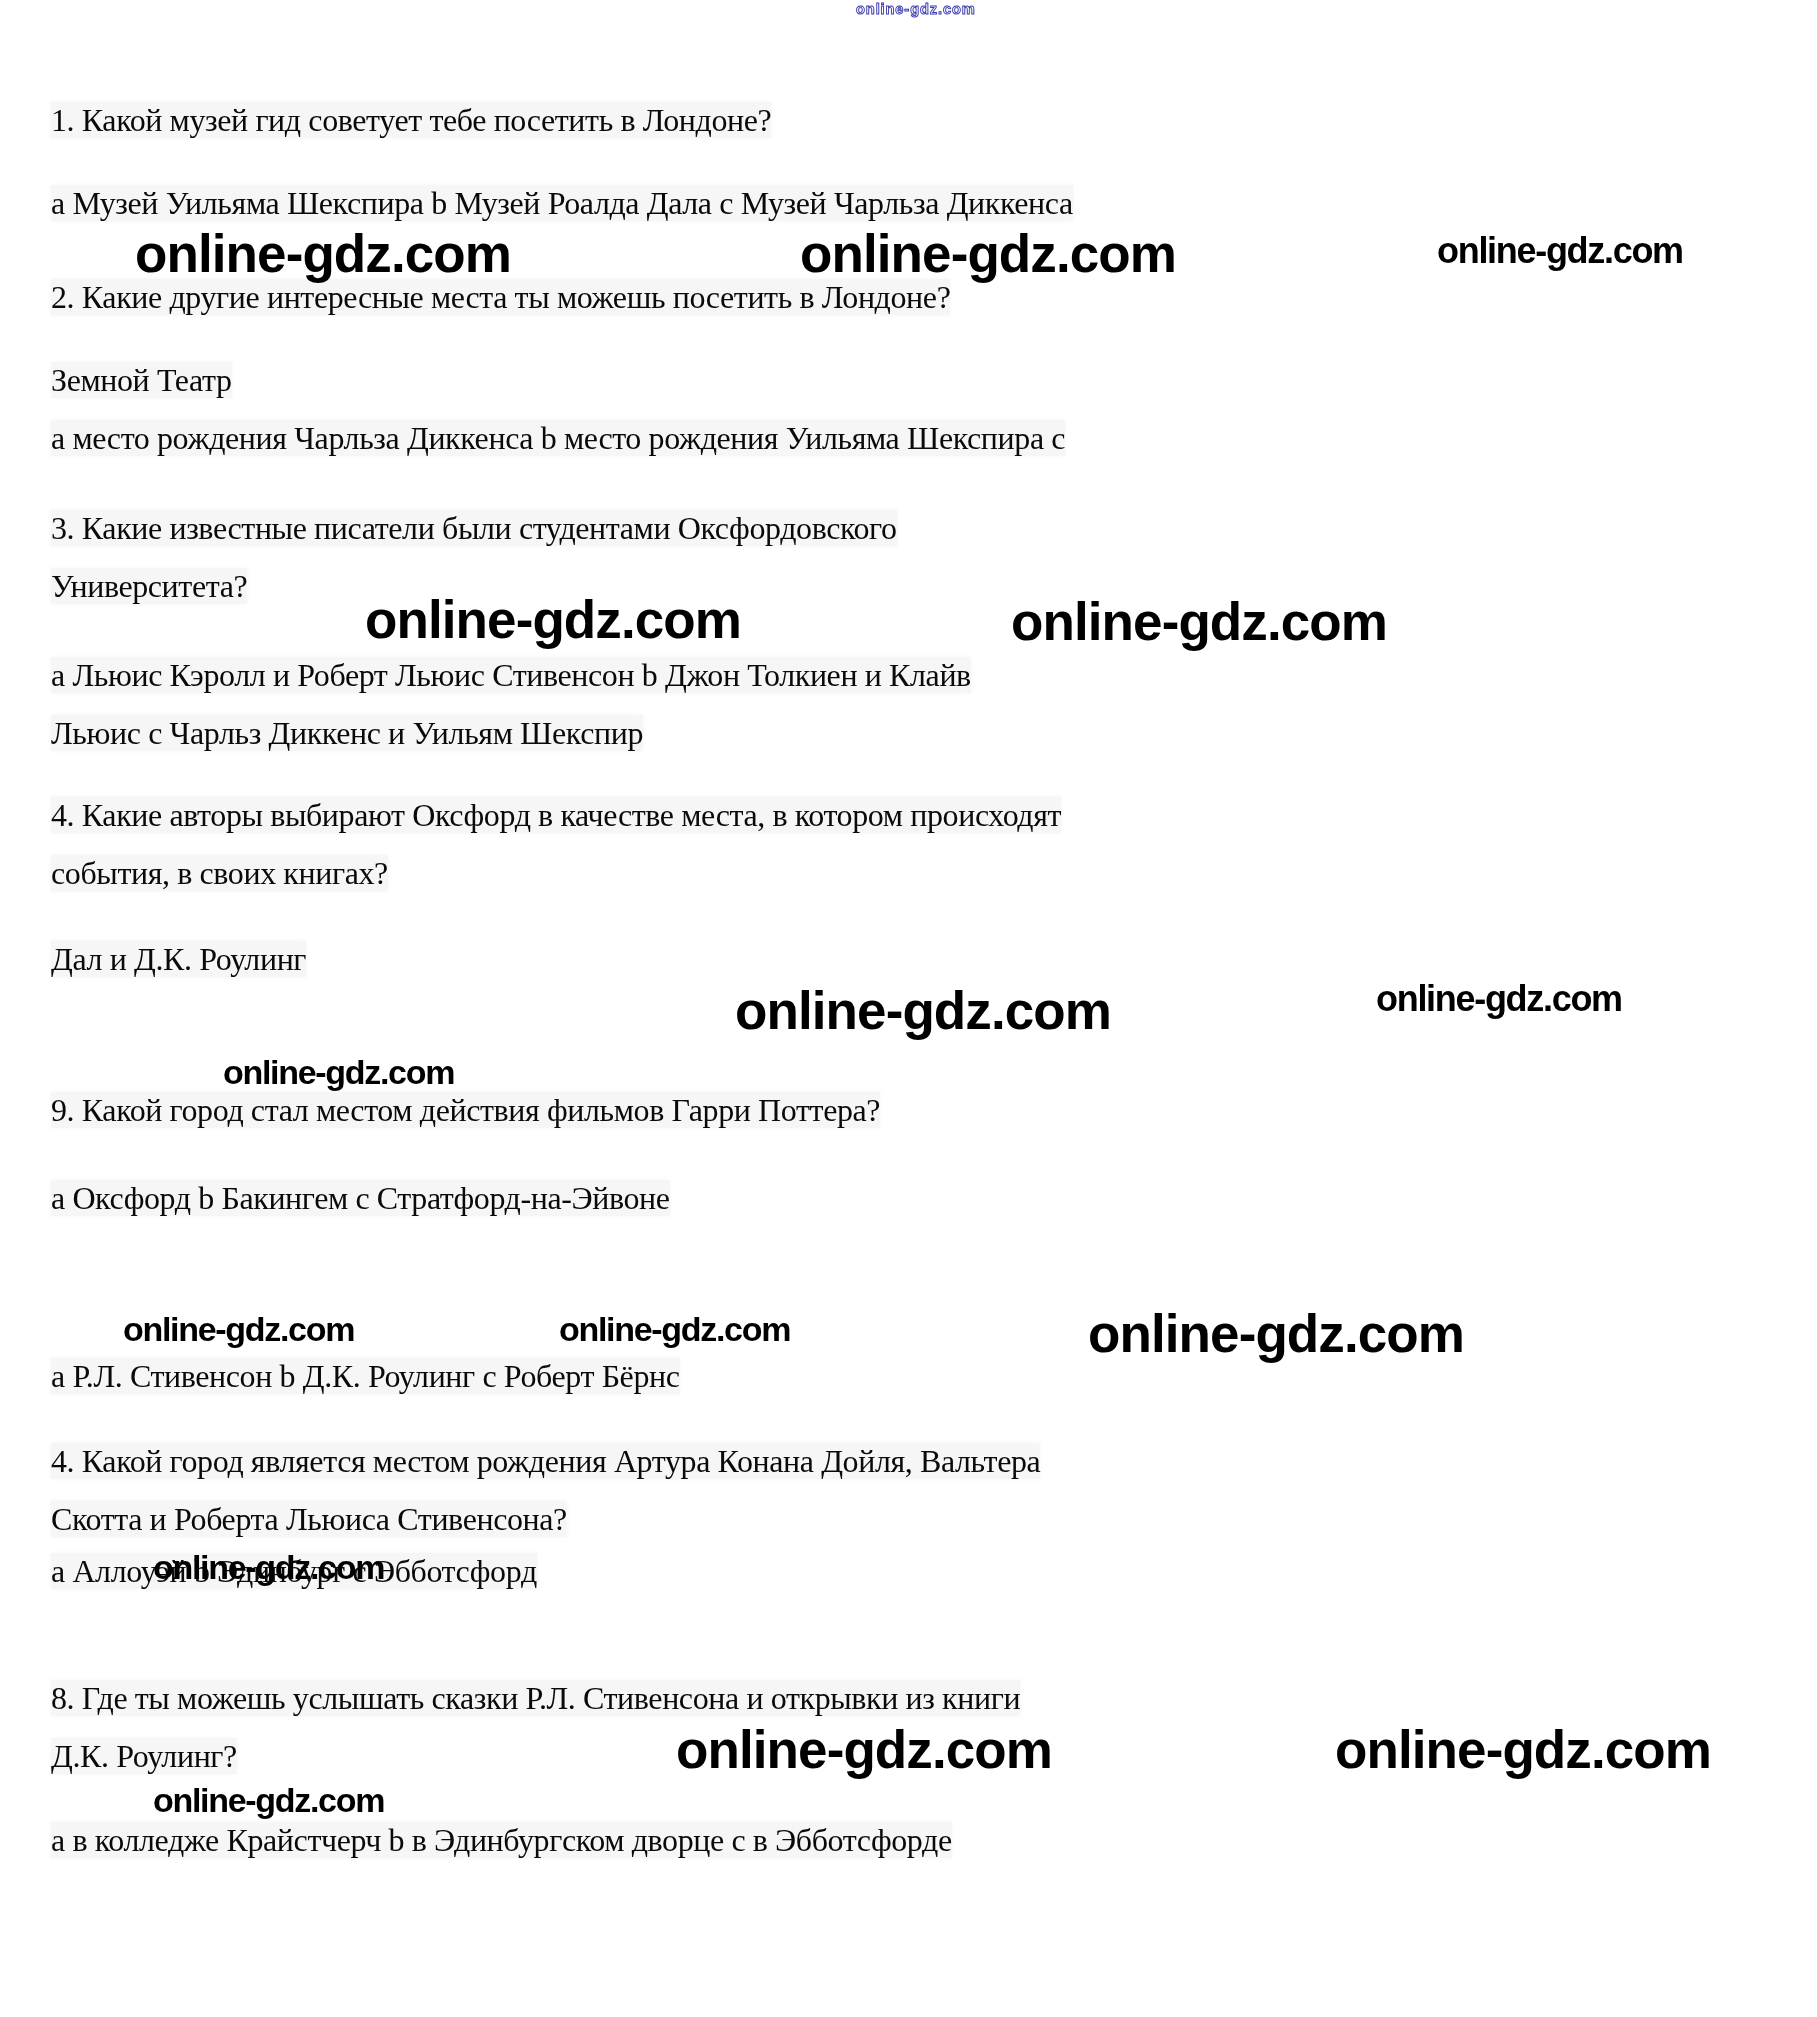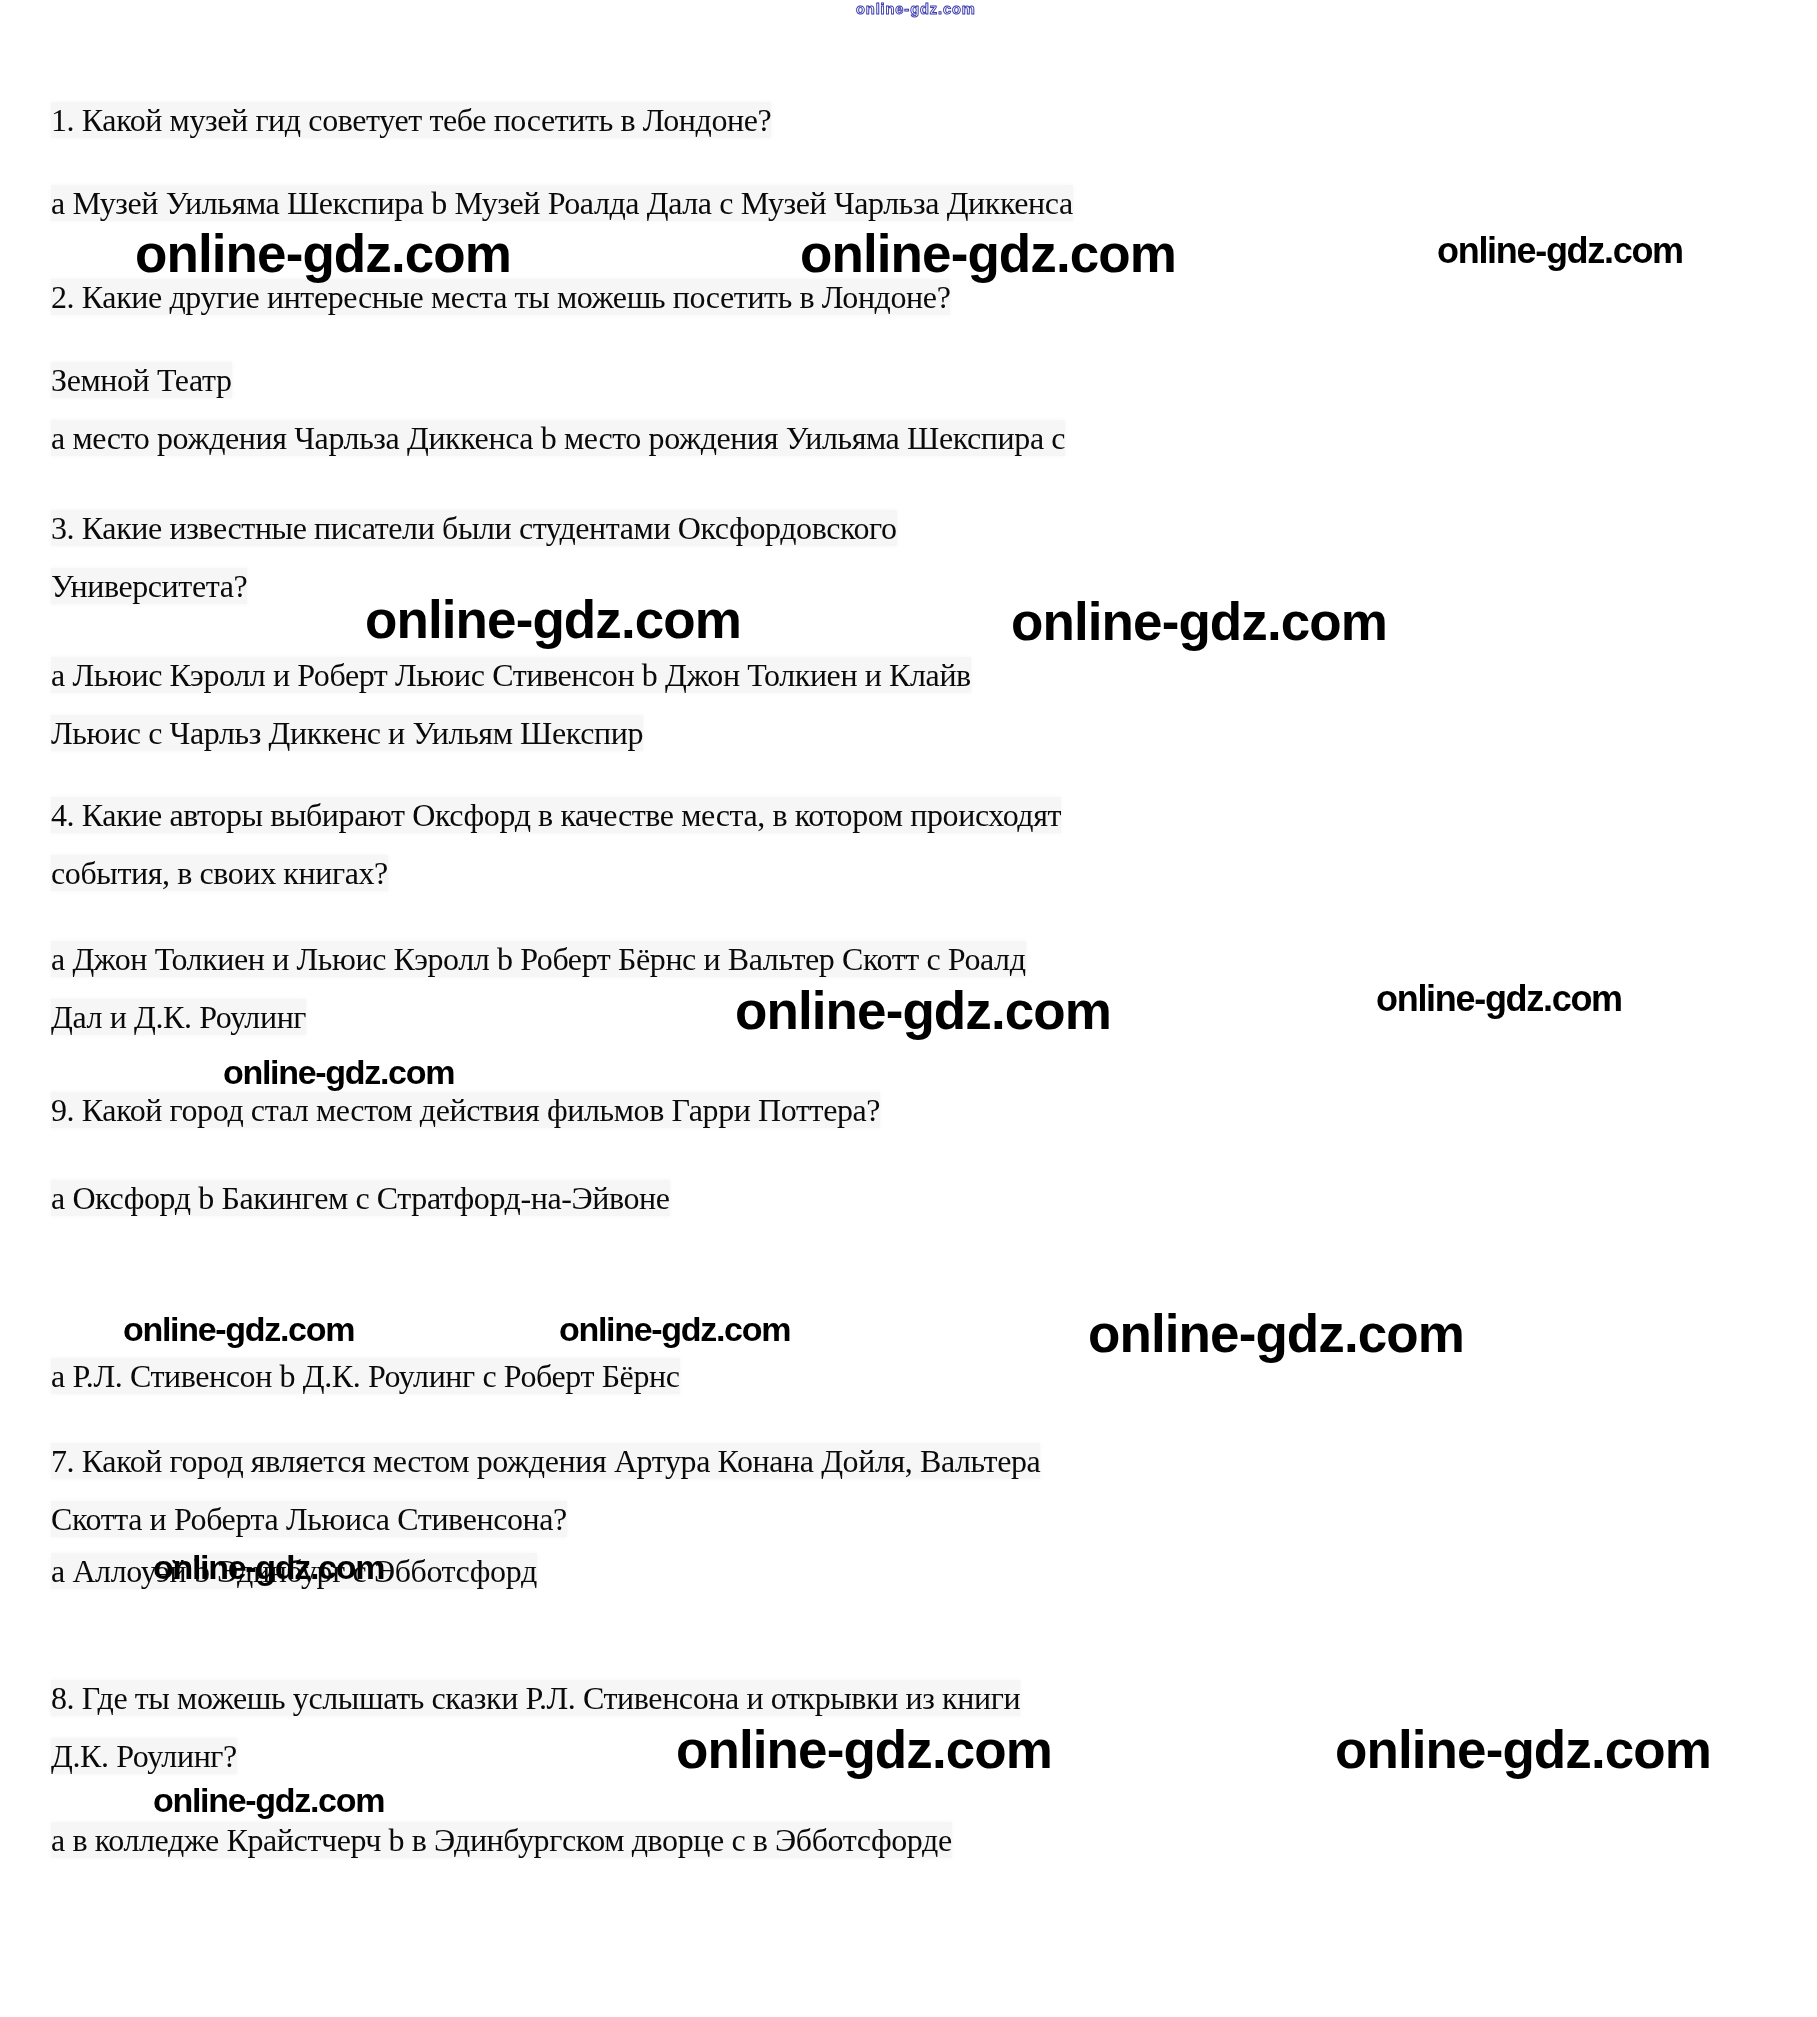--- a/index.html
+++ b/index.html
@@ -91,39 +91,38 @@
     <span class="line"><span>а Льюис Кэролл и Роберт Льюис Стивенсон b Джон Толкиен и Клайв</span></span>
     <span class="line"><span>Льюис с Чарльз Диккенс и Уильям Шекспир</span></span>
   </div>
 
   <div class="para" style="top:786px">
     <span class="line"><span>4. Какие авторы выбирают Оксфорд в качестве места, в котором происходят</span></span>
     <span class="line"><span>события, в своих книгах?</span></span>
   </div>
 
   <div class="para" style="top:930px">
-    <span class="line"><span>а Джон Толкиен и Льюис Кэролл b Роберт Бёрнс и Вальтер Скотт с Роалд</span></span>
     <span class="line"><span>Дал и Д.К. Роулинг</span></span>
   </div>
 
   <div class="para" style="top:1081px">
     <span class="line"><span>9. Какой город стал местом действия фильмов Гарри Поттера?</span></span>
   </div>
 
   <div class="para" style="top:1169px">
     <span class="line"><span>а Оксфорд b Бакингем с Стратфорд-на-Эйвоне</span></span>
   </div>
 
 
   <div class="para" style="top:1347px">
     <span class="line"><span>а Р.Л. Стивенсон b Д.К. Роулинг с Роберт Бёрнс</span></span>
   </div>
 
   <div class="para" style="top:1432px">
-    <span class="line"><span>7. Какой город является местом рождения Артура Конана Дойля, Вальтера</span></span>
+    <span class="line"><span>4. Какой город является местом рождения Артура Конана Дойля, Вальтера</span></span>
     <span class="line"><span>Скотта и Роберта Льюиса Стивенсона?</span></span>
   </div>
 
   <div class="para" style="top:1542px">
     <span class="line"><span>а Аллоуэй b Эдинбург с Эбботсфорд</span></span>
   </div>
 
   <div class="para" style="top:1669px">
     <span class="line"><span>8. Где ты можешь услышать сказки Р.Л. Стивенсона и открывки из книги</span></span>
     <span class="line"><span>Д.К. Роулинг?</span></span>

